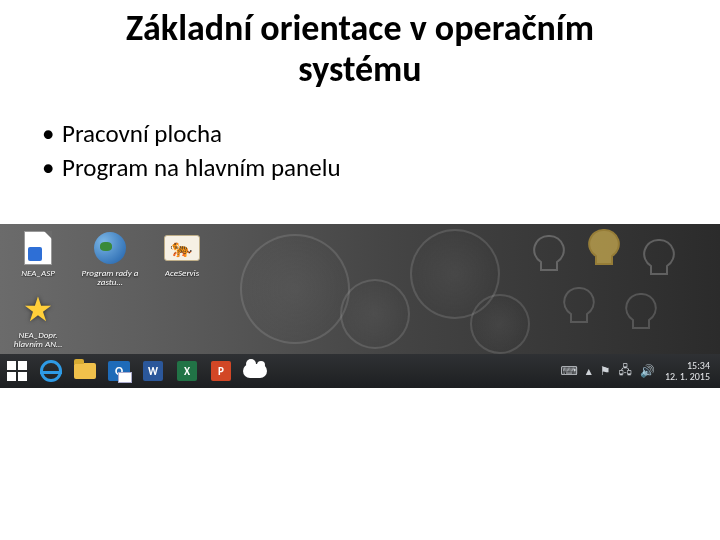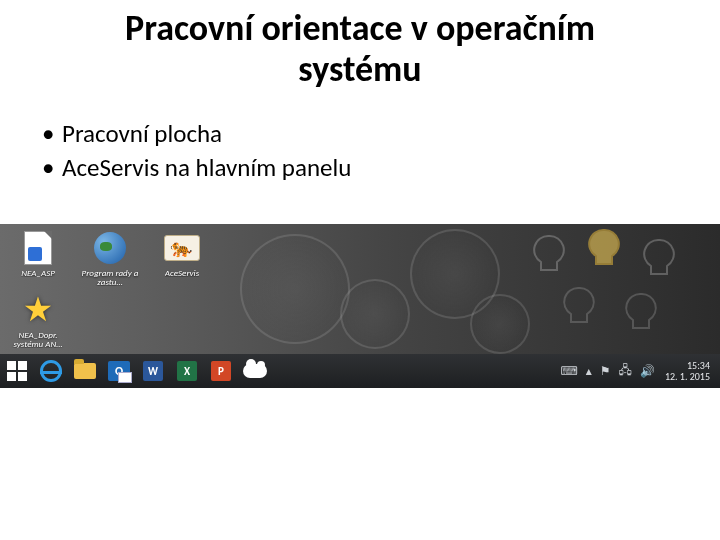--- a/index.html
+++ b/index.html
@@ -41,24 +41,24 @@
   .onedrive::before{content:"";position:absolute;left:3px;top:-5px;width:10px;height:10px;background:#fff;border-radius:50%;}
   .onedrive::after{content:"";position:absolute;right:2px;top:-3px;width:8px;height:8px;background:#fff;border-radius:50%;}
   .tray { position:absolute; right:0; top:0; height:34px; display:flex; align-items:center; padding:0 8px 0 4px; gap:8px; }
   .tray .ticon { color:#cfd3d8; font-size:12px; cursor:pointer; }
   .clock { color:#e6e8eb; font-size:10px; line-height:1.1; text-align:right; padding:0 2px; cursor:pointer; }
 </style>
 </head>
 <body>
 
 <div class="slide">
-  <h1 class="title">Pracovní orientace v operačním systému</h1>
+  <h1 class="title">Základní orientace v operačním systému</h1>
   <ul class="bullets">
     <li>Pracovní plocha</li>
-    <li>AceServis na hlavním panelu</li>
+    <li>Program na hlavním panelu</li>
   </ul>
 
   <div class="shot">
     <div class="wall">
 
       <div class="gear" style="width:110px;height:110px;left:240px;top:10px"></div>
       <div class="gear" style="width:70px;height:70px;left:340px;top:55px"></div>
       <div class="gear" style="width:90px;height:90px;left:410px;top:5px"></div>
       <div class="gear" style="width:60px;height:60px;left:470px;top:70px"></div>
       <div class="bulbs">
@@ -97,21 +97,21 @@
         <div class="dicon">
           <div class="ico">
               <div class="tiger">🐅</div>
             </div>
           <div class="lbl">AceServis</div>
         </div>
         <div class="dicon">
           <div class="ico">
               <div class="star">★</div>
             </div>
-          <div class="lbl">NEA_Dopr. systému AN…</div>
+          <div class="lbl">NEA_Dopr. hlavním AN…</div>
         </div>
       </div>
     </div>
 
     <div class="taskbar">
       <div class="tbtn" title="Start">
         <div class="startflag">
             <span></span>
             <span></span>
             <span></span>

